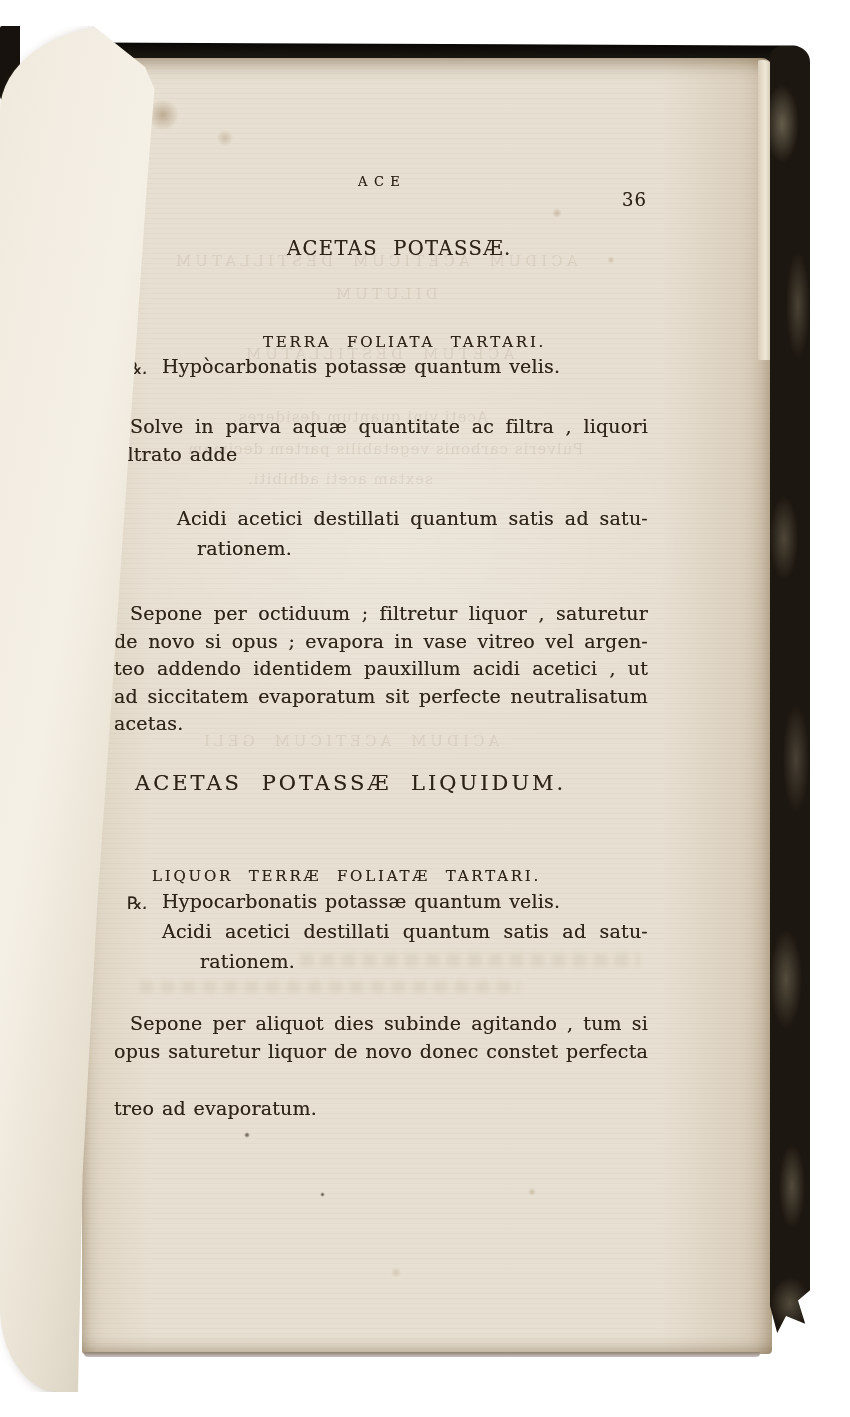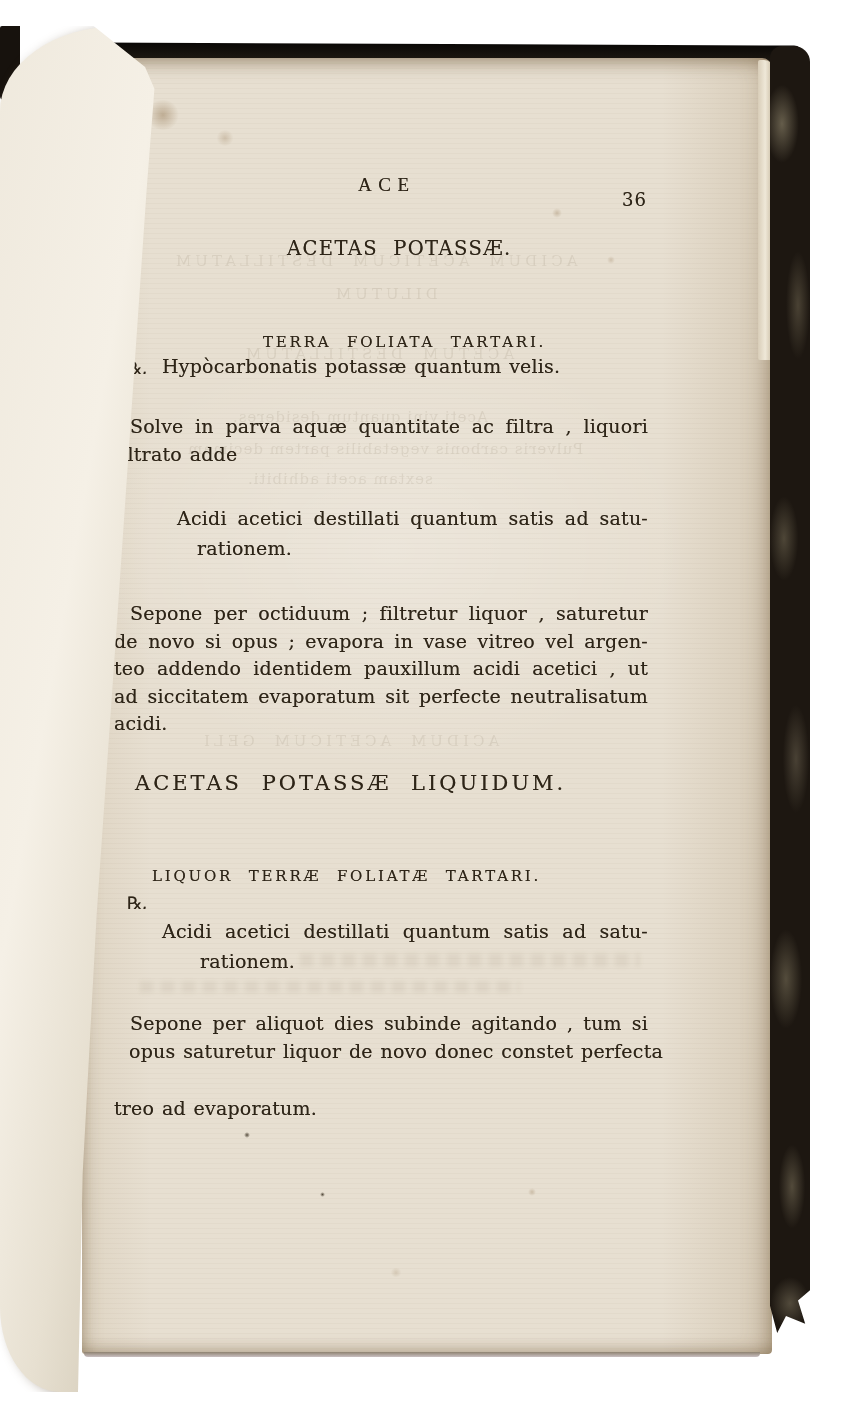--- a/index.html
+++ b/index.html
@@ -49,21 +49,21 @@
     clip-path:polygon(0 0,60% 0,93% 3%,99% 4.6%,94% 12%,88% 22%,76% 42%,62% 65%,53% 84%,50% 100%,0 100%);
     filter:drop-shadow(6px 2px 6px rgba(95,75,50,.45));}
 
   
   .txt{position:absolute;color:#2d2417;text-shadow:0 0 .6px rgba(45,36,23,.55);}
   .line{font-size:19px;line-height:28px;letter-spacing:.2px;word-spacing:1.5px;}
   .j{text-align:justify;text-align-last:justify;}
   .indent{text-indent:16px;}
   .nowrap{white-space:nowrap;}
   .rx{font-family:"DejaVu Sans","DejaVu Serif",serif;font-size:17px;font-style:italic;}
-  .runhead{font-size:19px;letter-spacing:6.5px;font-family:Liberation Serif, serif;}
+  .runhead{font-size:13px;letter-spacing:6.5px;}
   .pagenum{font-size:18px;letter-spacing:1px;}
   .h1{font-size:21px;letter-spacing:1.5px;word-spacing:8px;transform:scaleX(.93);transform-origin:left top;}
   .h2{font-size:21px;letter-spacing:3px;word-spacing:10px;}
   .sub{font-size:15px;letter-spacing:2.8px;word-spacing:8px;margin-top:36px;}
 
   
   .ghost{position:absolute;color:#6a5a40;opacity:.11;transform:scaleX(-1);
          filter:blur(.7px);white-space:nowrap;}
   .gcaps{font-size:15px;letter-spacing:4px;word-spacing:7px;}
   .gbody{font-size:15px;letter-spacing:1px;}
@@ -118,31 +118,32 @@
     <div class="txt line j indent" style="left:32px;top:354px;width:534px;">Solve in parva aquæ quantitate ac filtra , liquori</div>
     <div class="txt line nowrap" style="left:32px;top:382px;">filtrato adde</div>
 
     <div class="txt line j" style="left:95px;top:446px;width:471px;">Acidi acetici destillati quantum satis ad satu-</div>
     <div class="txt line nowrap" style="left:115px;top:476px;">rationem.</div>
 
     <div class="txt line j indent" style="left:32px;top:541px;width:534px;">Sepone per octiduum ; filtretur liquor , saturetur</div>
     <div class="txt line j" style="left:32px;top:569px;width:534px;">de novo si opus ; evapora in vase vitreo vel argen-</div>
     <div class="txt line j" style="left:32px;top:596px;width:534px;">teo addendo identidem pauxillum acidi acetici , ut</div>
     <div class="txt line j" style="left:32px;top:624px;width:534px;">ad siccitatem evaporatum sit perfecte neutralisatum</div>
-    <div class="txt line nowrap" style="left:32px;top:651px;">acidi.</div>
+    <div class="txt line nowrap" style="left:32px;top:651px;">acetas.</div>
 
     <div class="txt h2 nowrap" style="left:53px;top:713px;">ACETAS POTASSÆ LIQUIDUM.</div>
     <div class="txt sub nowrap" style="left:70px;top:773px;">LIQUOR TERRÆ FOLIATÆ TARTARI.</div>
 
     <div class="txt line rx nowrap" style="left:45px;top:831px;">℞.</div>
+    <div class="txt line nowrap" style="left:80px;top:829px;">Hypocarbonatis potassæ quantum velis.</div>
     <div class="txt line j" style="left:80px;top:859px;width:486px;">Acidi acetici destillati quantum satis ad satu-</div>
     <div class="txt line nowrap" style="left:118px;top:889px;">rationem.</div>
 
     <div class="txt line j indent" style="left:32px;top:951px;width:534px;">Sepone per aliquot dies subinde agitando , tum si</div>
-    <div class="txt line j" style="left:47px;top:979px;width:534px;">opus saturetur liquor de novo donec constet perfecta</div>
+    <div class="txt line j" style="left:32px;top:979px;width:534px;">opus saturetur liquor de novo donec constet perfecta</div>
     <div class="txt line nowrap" style="left:32px;top:1036px;">treo ad evaporatum.</div>
 
   </div>
 
   <div class="page-bottom-edge"></div>
   <div class="board-right"></div>
   <div class="under-leaf"></div>
 
 </div>
 

